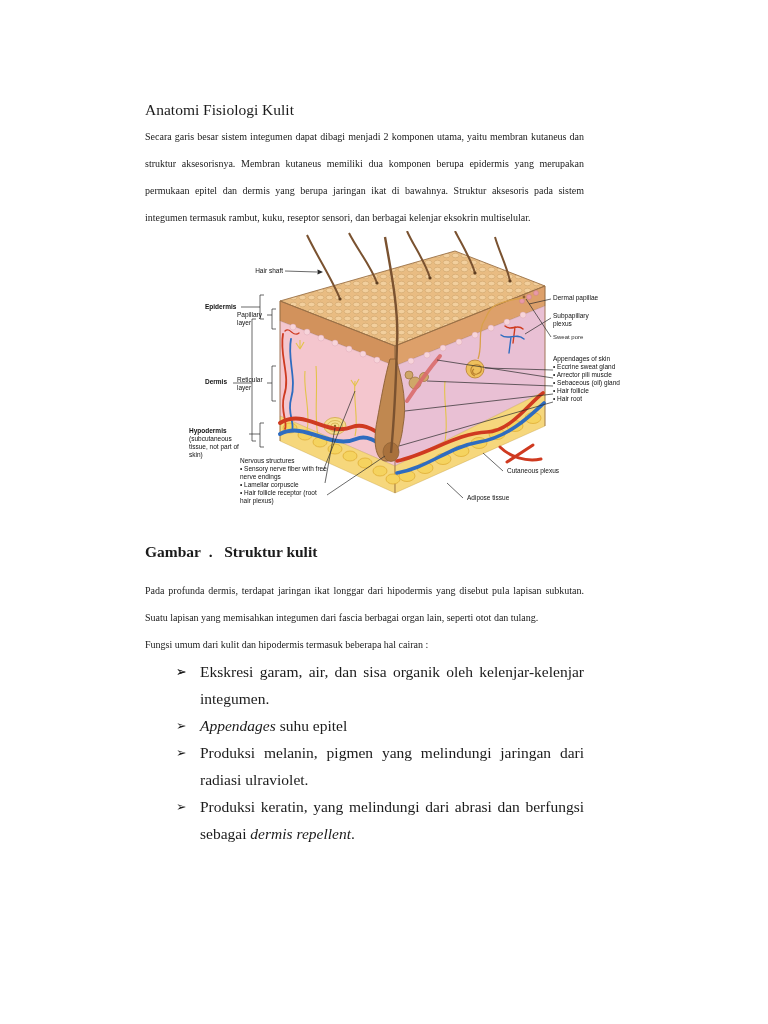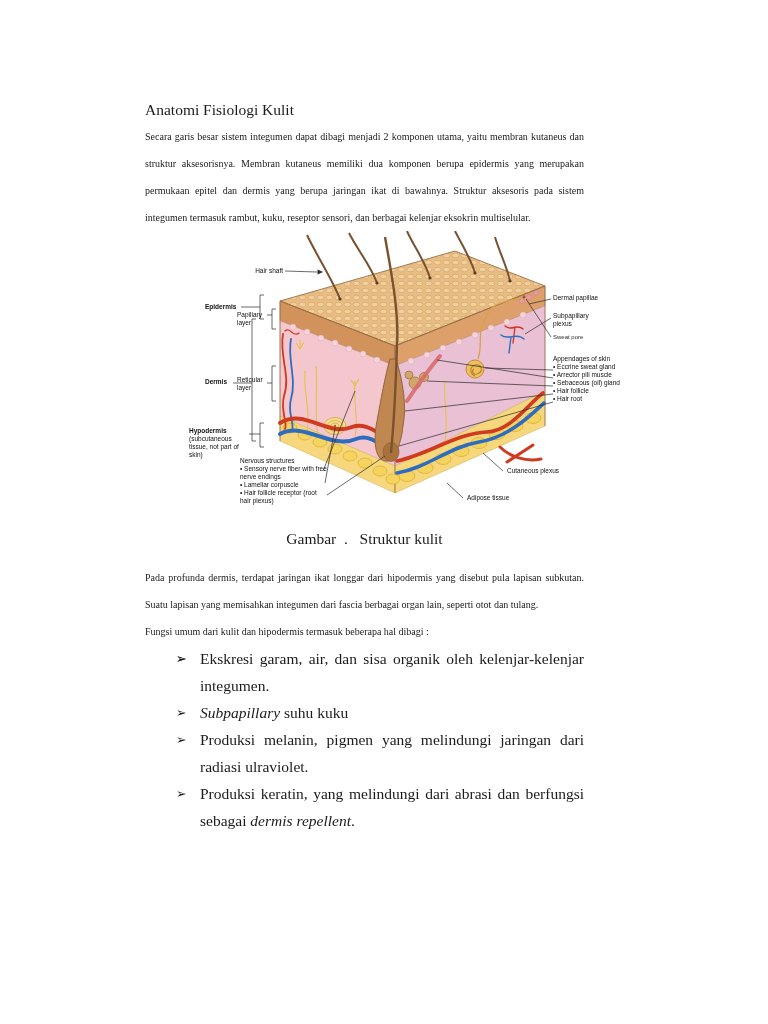--- a/index.html
+++ b/index.html
@@ -1,21 +1,21 @@
 <!DOCTYPE html>
 <html><head>
 <meta charset="utf-8">
 <style>
   html,body{margin:0;padding:0;background:#fff;}
   .page{position:relative;width:691px;height:1024px;background:#ffffff;overflow:hidden;
         font-family:"Liberation Serif",serif;color:#1b1b1b;}
   .content{padding:96px 107px 0 145px;}
   .doc-title{font-size:15.5px;line-height:27px;}
   .para{font-size:10px;line-height:27px;text-align:justify;margin:0;}
-  .caption{font-size:15.5px;line-height:27px;text-align:center;margin-top:6px;}
+  .caption{font-size:15.5px;line-height:27px;text-align:left;margin-top:19px;font-weight:bold;}
   .para2{margin-top:12px;}
   ul.func-list{margin:0;padding:0;list-style:none;}
   ul.func-list li{position:relative;padding-left:55px;font-size:15.5px;line-height:27px;text-align:justify;}
   .marker{position:absolute;left:31px;top:0;font-size:12.5px;line-height:27px;
           font-family:"DejaVu Sans",sans-serif;color:#1b1b1b;}
   .it{font-style:italic;}
   
   .figure{position:relative;width:478px;height:288px;margin:0;}
   .figure svg{position:absolute;left:0;top:0;}
   .flabel{position:absolute;font-family:"Liberation Sans",sans-serif;font-size:6.5px;
@@ -217,33 +217,33 @@
           <div>• Hair root</div>
         </div>
       </div>
       <div class="flabel" style="left:362px;top:236px;">Cutaneous plexus</div>
       <div class="flabel" style="left:322px;top:263px;">Adipose tissue</div>
     </div>
 
     <div class="caption">Gambar&nbsp;&nbsp;.&nbsp;&nbsp;&nbsp;Struktur kulit</div>
 
     <p class="para para2">Pada profunda dermis, terdapat jaringan ikat longgar dari hipodermis yang disebut pula lapisan subkutan. Suatu lapisan yang memisahkan integumen dari fascia berbagai organ lain, seperti otot dan tulang.</p>
-    <p class="para">Fungsi umum dari kulit dan hipodermis termasuk beberapa hal dibagi :</p>
+    <p class="para">Fungsi umum dari kulit dan hipodermis termasuk beberapa hal cairan :</p>
 
     <ul class="func-list">
       <li>
         <span class="marker">➢</span>
       </li>
       <li>
         <span class="marker">➢</span>
         <span>Ekskresi garam, air, dan sisa organik oleh kelenjar-kelenjar integumen.</span>
       </li>
       <li>
         <span class="marker">➢</span>
-        <span class="it">Subpapillary</span><span> suhu kuku</span>
+        <span class="it">Appendages</span><span> suhu epitel</span>
       </li>
       <li>
         <span class="marker">➢</span>
         <span>Produksi melanin, pigmen yang melindungi jaringan dari radiasi ulraviolet.</span>
       </li>
       <li>
         <span class="marker">➢</span>
         <span>Produksi keratin, yang melindungi dari abrasi dan berfungsi sebagai </span><span class="it">dermis repellent</span><span>.</span>
       </li>
     </ul>

